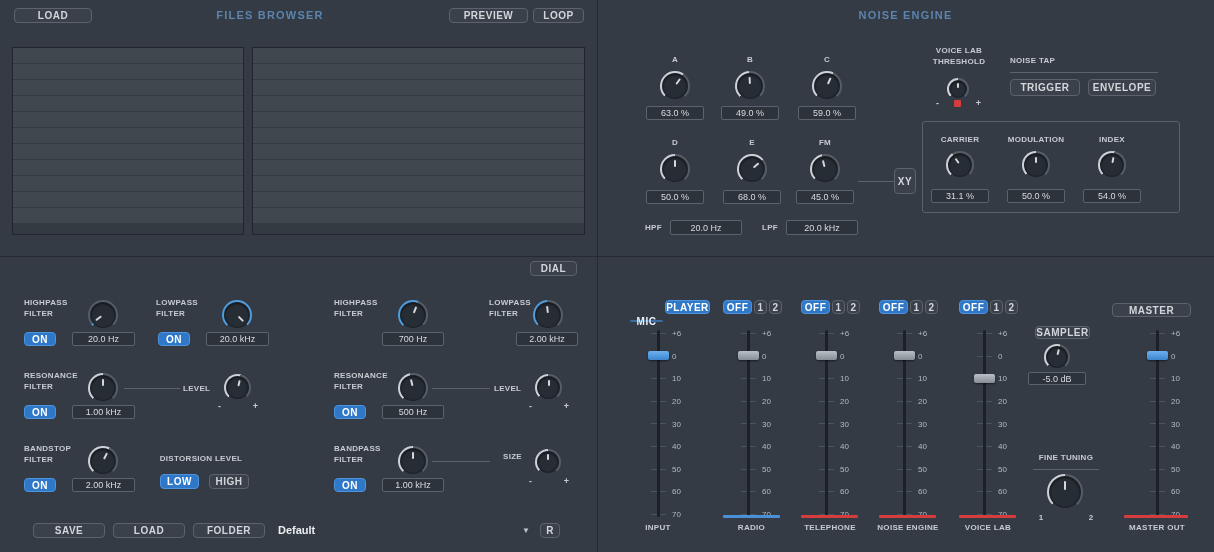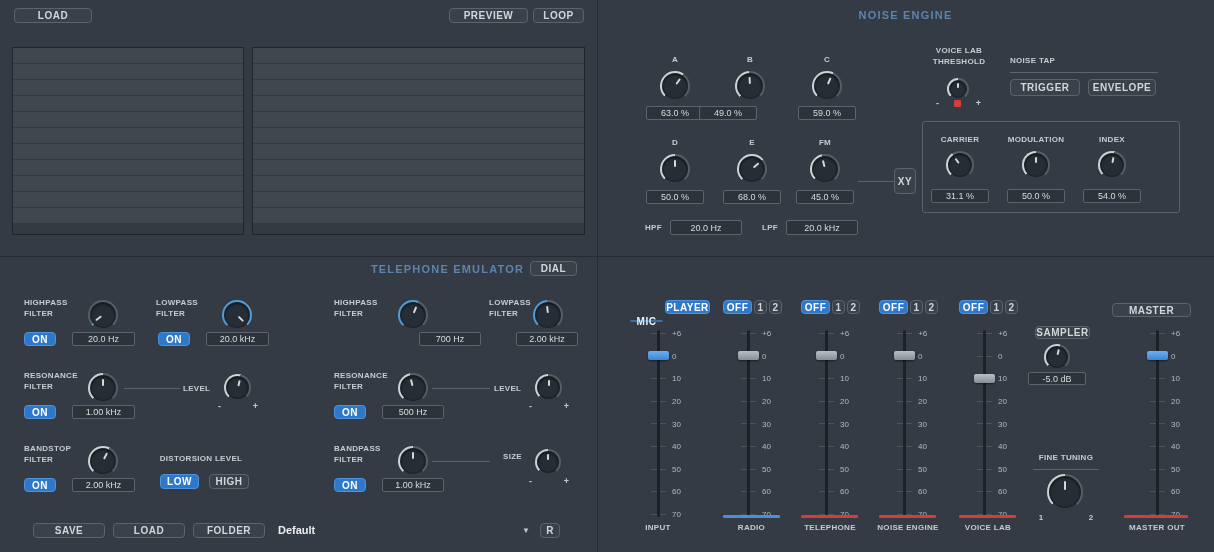--- a/index.html
+++ b/index.html
@@ -64,20 +64,21 @@
 </style>
 </head>
 <body>
 
 <div id="app">
 
   <div class="divider" style="left:597px;top:0;width:1px;height:552px;"></div>
   <div class="divider" style="left:0;top:256px;width:1214px;height:1px;"></div>
 
   <div class="btn" style="left:14px;top:8px;width:78px;height:15px;">LOAD</div>
+  <div class="title" style="left:100px;top:9px;width:340px;">FILES BROWSER</div>
   <div class="btn" style="left:449px;top:8px;width:79px;height:15px;">PREVIEW</div>
   <div class="btn" style="left:533px;top:8px;width:51px;height:15px;">LOOP</div>
   <div class="file-list" style="left:12px;top:47px;width:232px;height:188px;">
       <div class="file-row"></div>
       <div class="file-row"></div>
       <div class="file-row"></div>
       <div class="file-row"></div>
       <div class="file-row"></div>
       <div class="file-row"></div>
       <div class="file-row"></div>
@@ -105,21 +106,21 @@
   <div class="lbl" style="left:645px;top:55px;width:60px;text-align:center;">A</div>
   <div class="knob" style="left:660px;top:71px;width:30px;height:30px;--val:.63;">
       <div class="ptr"></div>
     </div>
   <div class="vbox" style="left:646px;top:106px;width:58px;height:14px;">63.0 %</div>
 
   <div class="lbl" style="left:720px;top:55px;width:60px;text-align:center;">B</div>
   <div class="knob" style="left:735px;top:71px;width:30px;height:30px;--val:.49;">
       <div class="ptr"></div>
     </div>
-  <div class="vbox" style="left:699px;top:106px;width:58px;height:14px;">49.0 %</div>
+  <div class="vbox" style="left:721px;top:106px;width:58px;height:14px;">49.0 %</div>
 
   <div class="lbl" style="left:797px;top:55px;width:60px;text-align:center;">C</div>
   <div class="knob" style="left:812px;top:71px;width:30px;height:30px;--val:.59;">
       <div class="ptr"></div>
     </div>
   <div class="vbox" style="left:798px;top:106px;width:58px;height:14px;">59.0 %</div>
 
   <div class="lbl" style="left:645px;top:138px;width:60px;text-align:center;">D</div>
   <div class="knob" style="left:660px;top:154px;width:30px;height:30px;--val:.50;">
       <div class="ptr"></div>
@@ -223,28 +224,27 @@
 
   <div class="btn" style="left:33px;top:523px;width:72px;height:15px;">SAVE</div>
   <div class="btn" style="left:113px;top:523px;width:72px;height:15px;">LOAD</div>
   <div class="btn" style="left:193px;top:523px;width:72px;height:15px;">FOLDER</div>
   <div class="preset" style="left:278px;top:521px;width:252px;height:18px;">
     <span>Default</span>
     <span class="chev">▼</span>
   </div>
   <div class="btn" style="left:540px;top:523px;width:20px;height:15px;">R</div>
 
-  <div class="title" style="left:320px;top:263px;width:255px;">TELEPHONE EMULATOR</div>
   <div class="btn" style="left:530px;top:261px;width:47px;height:15px;">DIAL</div>
 
   <div class="lbl" style="left:334px;top:298px;width:58px;">HIGHPASS FILTER</div>
   <div class="knob bluearc" style="left:398px;top:300px;width:30px;height:30px;--val:.58;">
       <div class="ptr"></div>
     </div>
-  <div class="vbox" style="left:382px;top:332px;width:62px;height:14px;margin-left:37px;">700 Hz</div>
+  <div class="vbox" style="left:382px;top:332px;width:62px;height:14px;">700 Hz</div>
 
   <div class="lbl" style="left:489px;top:298px;width:58px;">LOWPASS FILTER</div>
   <div class="knob bluearc" style="left:533px;top:300px;width:30px;height:30px;--val:.48;">
       <div class="ptr"></div>
     </div>
   <div class="vbox" style="left:516px;top:332px;width:62px;height:14px;">2.00 kHz</div>
 
   <div class="lbl" style="left:334px;top:371px;width:60px;">RESONANCE FILTER</div>
   <div class="knob" style="left:398px;top:373px;width:30px;height:30px;--val:.45;">
       <div class="ptr"></div>

